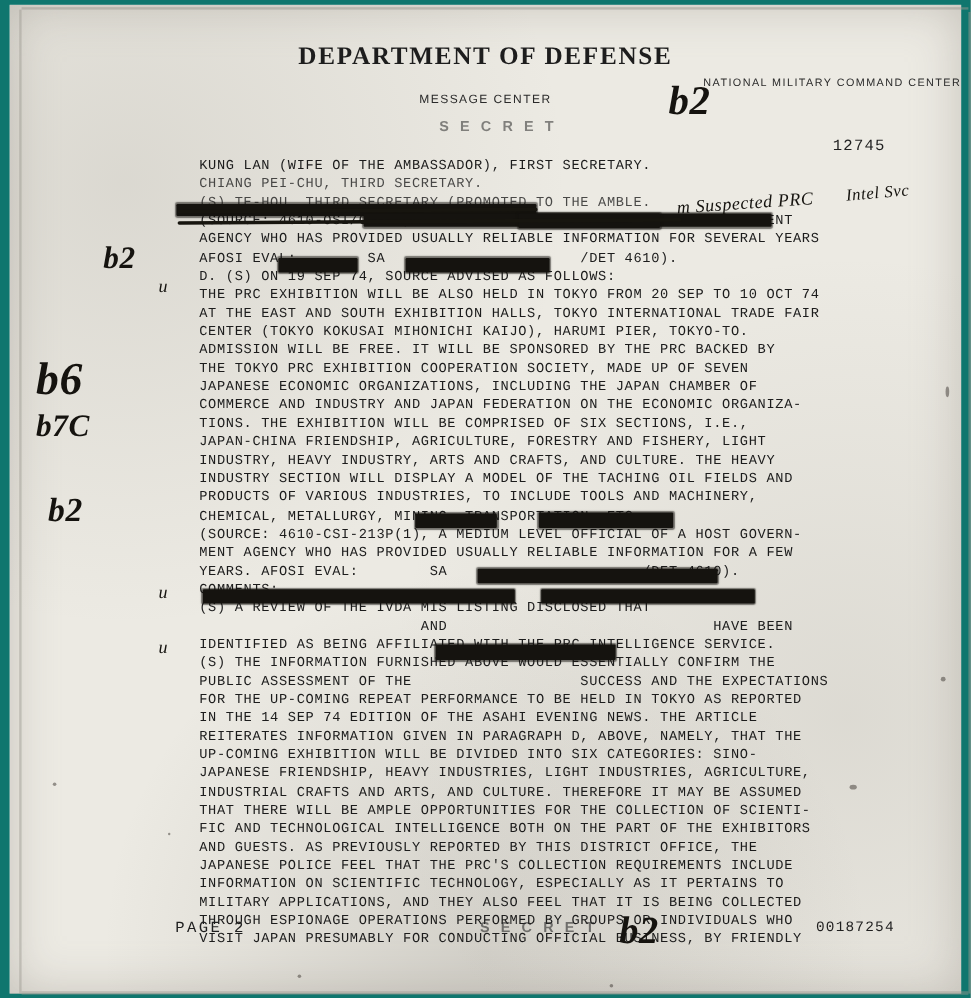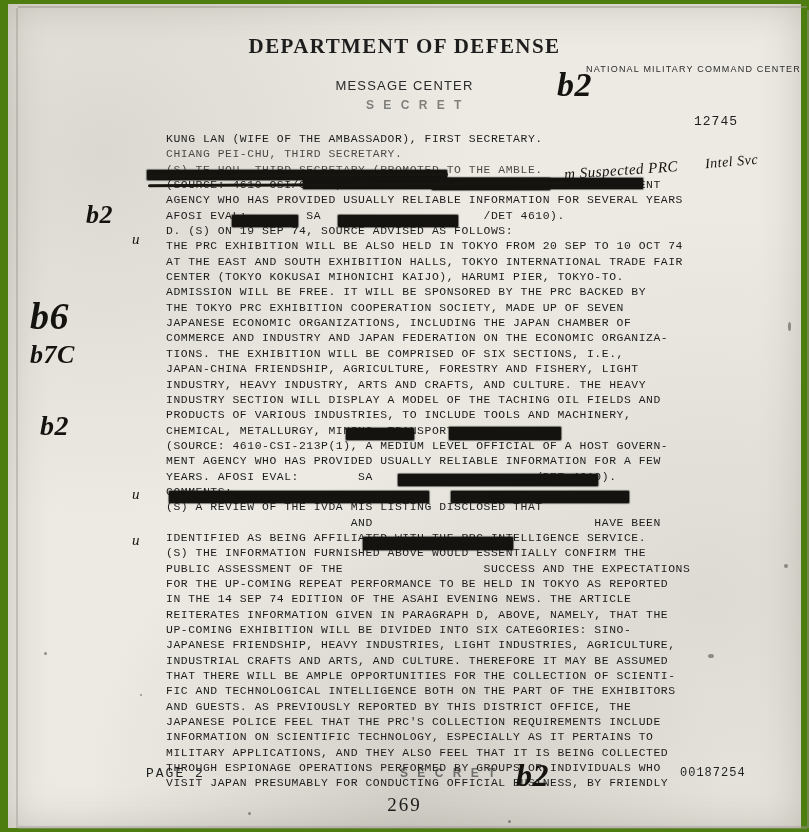--- a/index.html
+++ b/index.html
@@ -5,21 +5,21 @@
   html, body {
     margin: 0;
     padding: 0;
     background: #b9b5ac;
   }
   #page {
     position: relative;
     width: 809px;
     height: 832px;
     overflow: hidden;
-    background: #4d7c0f;
+    background: #0f766e;
     font-family: "Liberation Mono", monospace;
   }
   
   #paper {
     position: absolute;
     left: 8px;
     top: 4px;
     width: 793px;
     height: 824px;
     background: #eceae3;
@@ -66,21 +66,21 @@
     font-size: 9px;
     letter-spacing: 1.2px;
     color: #2a2a2a;
   }
   .hdr-sub2 {
     position: absolute;
     left: 0; right: 0;
     top: 74px;
     text-align: center;
     font-family: "Liberation Sans", sans-serif;
-    font-size: 13px;
+    font-size: 10px;
     letter-spacing: 1.2px;
     color: #2a2a2a;
   }
   .classif-top {
     position: absolute;
     left: 358px;
     top: 94px;
     font-family: "Liberation Sans", sans-serif;
     font-size: 12px;
     letter-spacing: 3px;
@@ -246,21 +246,20 @@
     <div class="hand b2-bottom">b2</div>
     <div class="hand cursive">m Suspected PRC</div>
     <div class="hand prc-annot">Intel Svc</div>
     <div class="hand u-mark" style="left:124px; top:227px;">u</div>
     <div class="hand u-mark" style="left:124px; top:482px;">u</div>
     <div class="hand u-mark" style="left:124px; top:528px;">u</div>
 
     <div class="page-label">PAGE  2</div>
     <div class="classif-bottom">S E C R E T</div>
     <div class="doc-code">00187254</div>
-    <div class="folio">269</div>
 
     <div class="speck" style="left:36px; top:648px; width:3px; height:3px;"></div>
     <div class="speck" style="left:132px; top:690px; width:2px; height:2px;"></div>
     <div class="speck" style="left:780px; top:318px; width:3px; height:9px;"></div>
     <div class="speck" style="left:776px; top:560px; width:4px; height:4px;"></div>
     <div class="speck" style="left:700px; top:650px; width:6px; height:4px;"></div>
     <div class="speck" style="left:240px; top:808px; width:3px; height:3px;"></div>
     <div class="speck" style="left:500px; top:816px; width:3px; height:3px;"></div>
   </div>
 </div>

